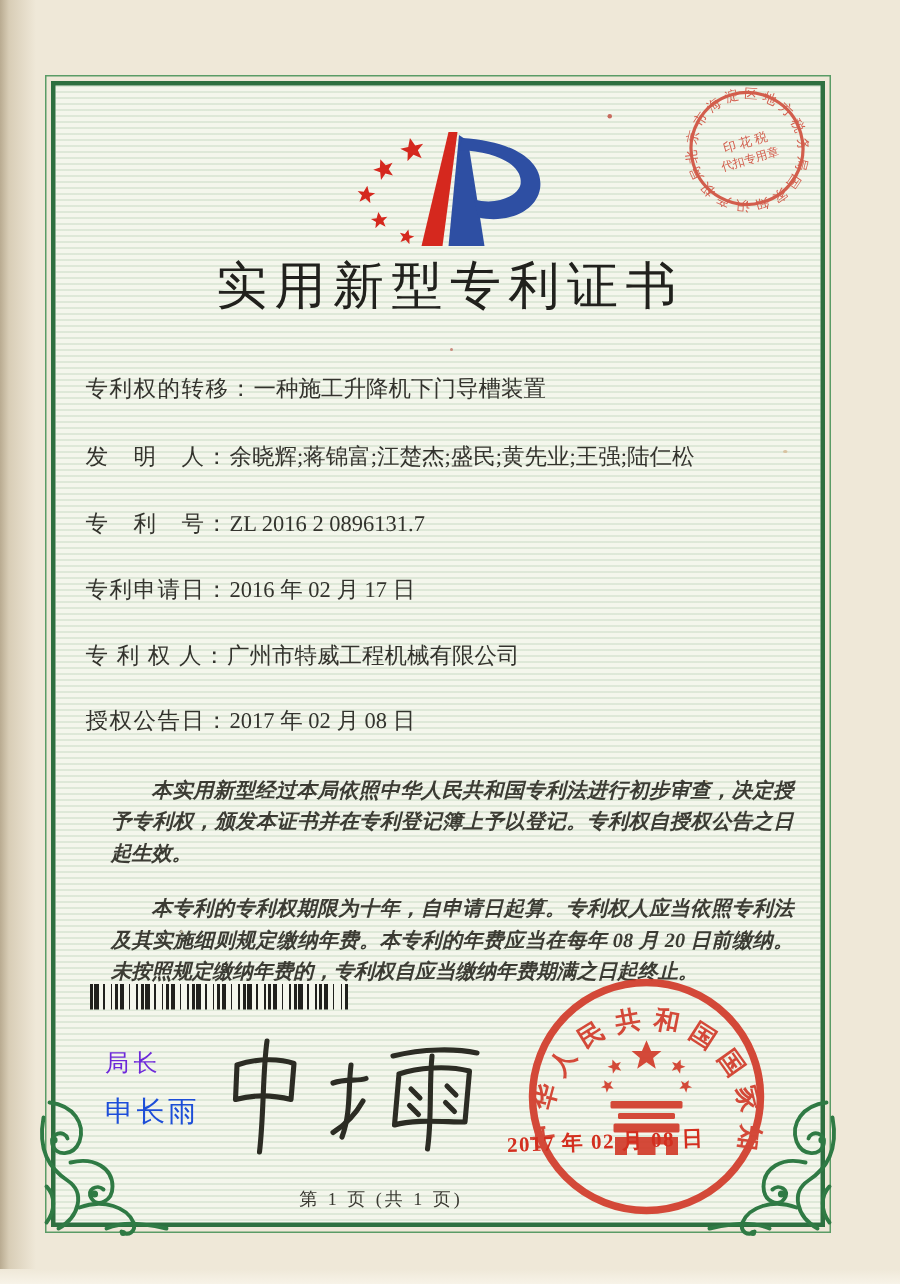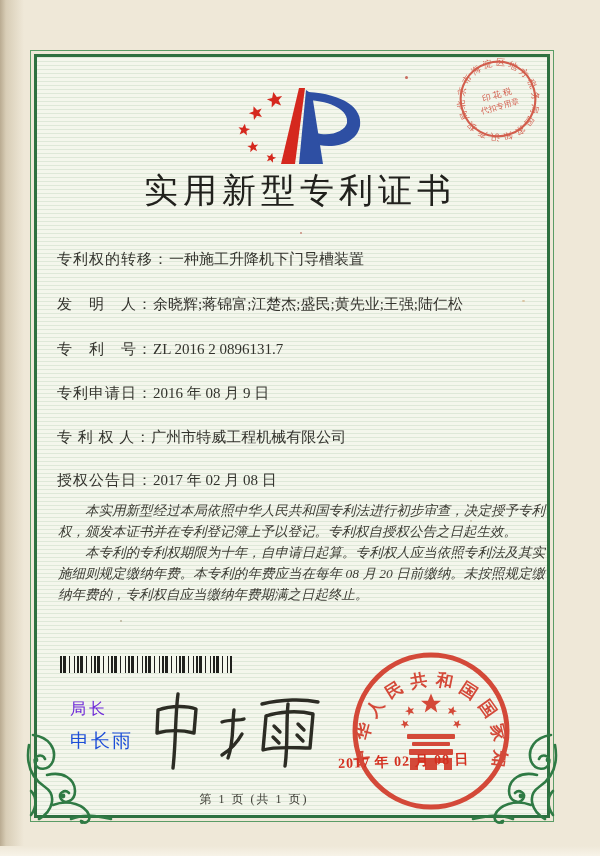--- a/index.html
+++ b/index.html
@@ -49,21 +49,21 @@
   .fields{position:absolute;left:57px;top:250px;width:490px;}
   .field-row{position:absolute;left:0;font-size:15px;color:#33332d;white-space:nowrap;}
   .field-row .lbl{letter-spacing:1px;}
   .r0{top:0px;}.r1{top:45px;}.r2{top:90px;}.r3{top:134px;}.r4{top:178px;}.r5{top:221px;}
 
   .paragraphs{
     position:absolute;left:58px;top:500px;width:487px;
     font-size:13.5px;line-height:21px;color:#3c3c34;
     text-align:justify;font-style:italic;
   }
-  .paragraphs p{margin:0;text-indent:2em;}
+  .paragraphs p{margin:16px;text-indent:2em;font-weight:bold;}
 
   .barcode{
     position:absolute;left:60px;top:656px;width:172px;height:17px;
     background:repeating-linear-gradient(90deg,
       #20201d 0 2px,#f4f6ec 2px 3px,
       #20201d 3px 6px,#f4f6ec 6px 9px,
       #20201d 9px 10px,#f4f6ec 10px 14px,
       #20201d 14px 15px,#f4f6ec 15px 17px);
   }
 
@@ -163,21 +163,21 @@
     <div class="field-row r0">
       <span class="lbl">专利权的转移：</span><span>一种施工升降机下门导槽装置</span>
     </div>
     <div class="field-row r1">
       <span class="lbl">发　明　人：</span><span>余晓辉;蒋锦富;江楚杰;盛民;黄先业;王强;陆仁松</span>
     </div>
     <div class="field-row r2">
       <span class="lbl">专　利　号：</span><span>ZL 2016 2 0896131.7</span>
     </div>
     <div class="field-row r3">
-      <span class="lbl">专利申请日：</span><span>2016 年 08 月 9 日</span>
+      <span class="lbl">专利申请日：</span><span>2016 年 02 月 17 日</span>
     </div>
     <div class="field-row r4">
       <span class="lbl">专 利 权 人：</span><span>广州市特威工程机械有限公司</span>
     </div>
     <div class="field-row r5">
       <span class="lbl">授权公告日：</span><span>2017 年 02 月 08 日</span>
     </div>
   </div>
 
   <div class="paragraphs">

